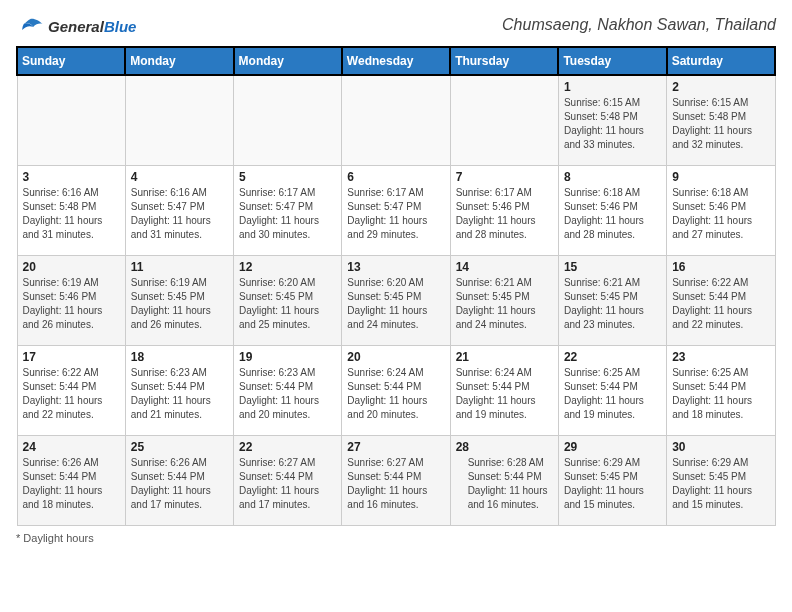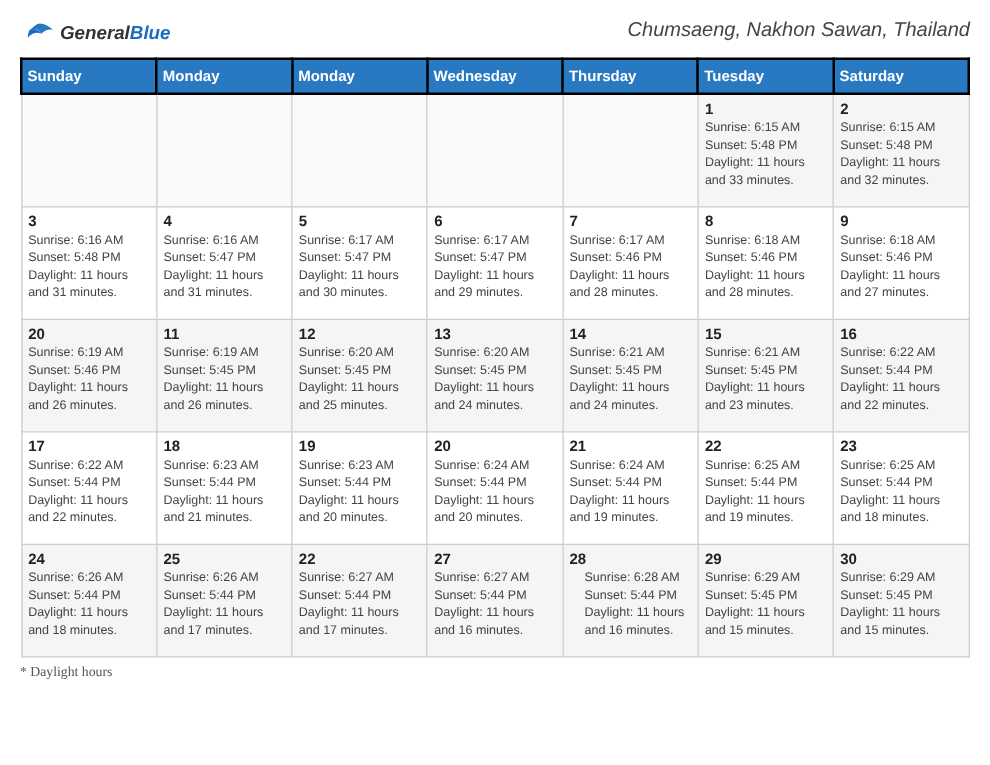--- a/index.html
+++ b/index.html
@@ -76,21 +76,20 @@
       font-size: 10px;
       color: #444;
       line-height: 1.4;
     }
     .empty-cell { background: #f9f9f9 !important; }
     .footer-note {
       font-size: 11px;
       color: #555;
       margin-top: 6px;
       text-align: left;
-      font-family: Liberation Serif, serif;
     }
   </style>
 </head>
 <body>
 
 <div class="header">
   <div class="logo">
     <svg class="logo-bird" viewBox="0 0 36 28" xmlns="http://www.w3.org/2000/svg">
       <path d="M18 4 C22 2, 30 6, 34 10 C30 9, 26 10, 22 14 C20 10, 16 8, 10 10 C13 8, 16 5, 18 4Z" fill="#2979c2"></path>
       <path d="M10 10 C14 8, 20 10, 22 14 C18 12, 12 13, 8 18 C8 14, 9 12, 10 10Z" fill="#1a6cbf"></path>

